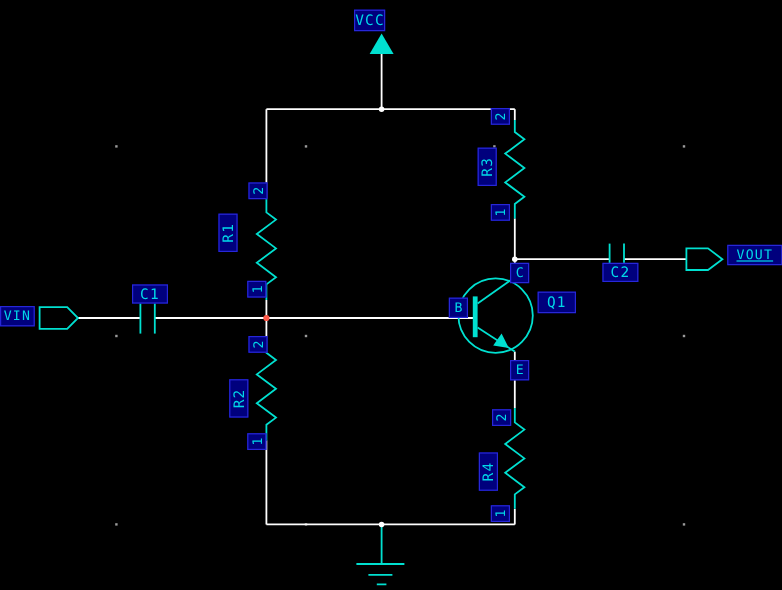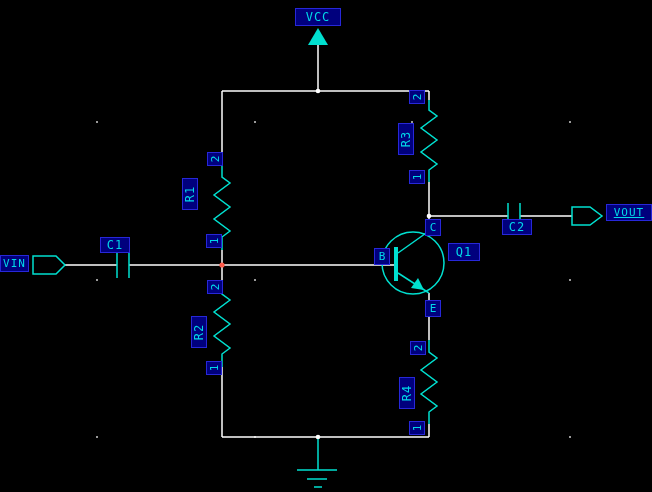--- a/index.html
+++ b/index.html
@@ -107,39 +107,39 @@
 
     <polygon class="part" points="33,256 56,256 65,265 56,274 33,274"></polygon>
     <polygon class="part" points="572,207 590,207 602,216 590,225 572,225"></polygon>
 
     <circle class="junction-w" cx="318" cy="91" r="2.3"></circle>
     <circle class="junction-w" cx="429" cy="216" r="2.3"></circle>
     <circle class="junction-w" cx="318" cy="437" r="2.3"></circle>
     <circle class="junction-r" cx="222" cy="265" r="2.6"></circle>
   </svg>
 
-  <div class="lbl" style="left:295px; top:8px;  width:46px; height:18px; line-height:17px;">VCC</div>
+  <div class="lbl" style="left:295px; top:8px;  width:26px; height:18px; line-height:17px;">VCC</div>
 
   <div class="lbl vert" style="left:174px; top:186px; width:32px; height:16px;">R1</div>
   <div class="lbl vert pin" style="left:208px; top:151px; width:14px; height:16px;">2</div>
   <div class="lbl vert pin" style="left:207px; top:233px; width:14px; height:16px;">1</div>
 
   <div class="lbl vert" style="left:183px; top:324px; width:32px; height:16px;">R2</div>
   <div class="lbl vert pin" style="left:208px; top:279px; width:14px; height:16px;">2</div>
   <div class="lbl vert pin" style="left:207px; top:360px; width:14px; height:16px;">1</div>
 
   <div class="lbl vert" style="left:390px; top:131px; width:32px; height:16px;">R3</div>
   <div class="lbl vert pin" style="left:410px; top:89px; width:14px; height:16px;">2</div>
   <div class="lbl vert pin" style="left:410px; top:169px; width:14px; height:16px;">1</div>
 
   <div class="lbl vert" style="left:391px; top:385px; width:32px; height:16px;">R4</div>
   <div class="lbl vert pin" style="left:411px; top:340px; width:14px; height:16px;">2</div>
   <div class="lbl vert pin" style="left:410px; top:420px; width:14px; height:16px;">1</div>
 
-  <div class="lbl" style="left:100px; top:237px; width:30px; height:16px;">C1</div>
+  <div class="lbl" style="left:110px; top:237px; width:30px; height:16px;">C1</div>
   <div class="lbl" style="left:502px; top:189px; width:30px; height:16px;margin-top:30px;">C2</div>
   <div class="lbl" style="left:448px; top:243px; width:32px; height:18px; line-height:17px;">Q1</div>
 
   <div class="lbl pin" style="left:425px; top:219px; width:16px; height:17px; line-height:16px;">C</div>
   <div class="lbl pin" style="left:374px; top:248px; width:16px; height:17px; line-height:16px;">B</div>
   <div class="lbl pin" style="left:425px; top:300px; width:16px; height:17px; line-height:16px;">E</div>
 
   <div class="lbl" style="left:0px; top:255px; width:29px; height:17px; line-height:16px; font-size:11px;">VIN</div>
   <div class="lbl" style="left:606px; top:204px; width:46px; height:17px; line-height:16px; font-size:11px;text-decoration:underline;">VOUT</div>
 

